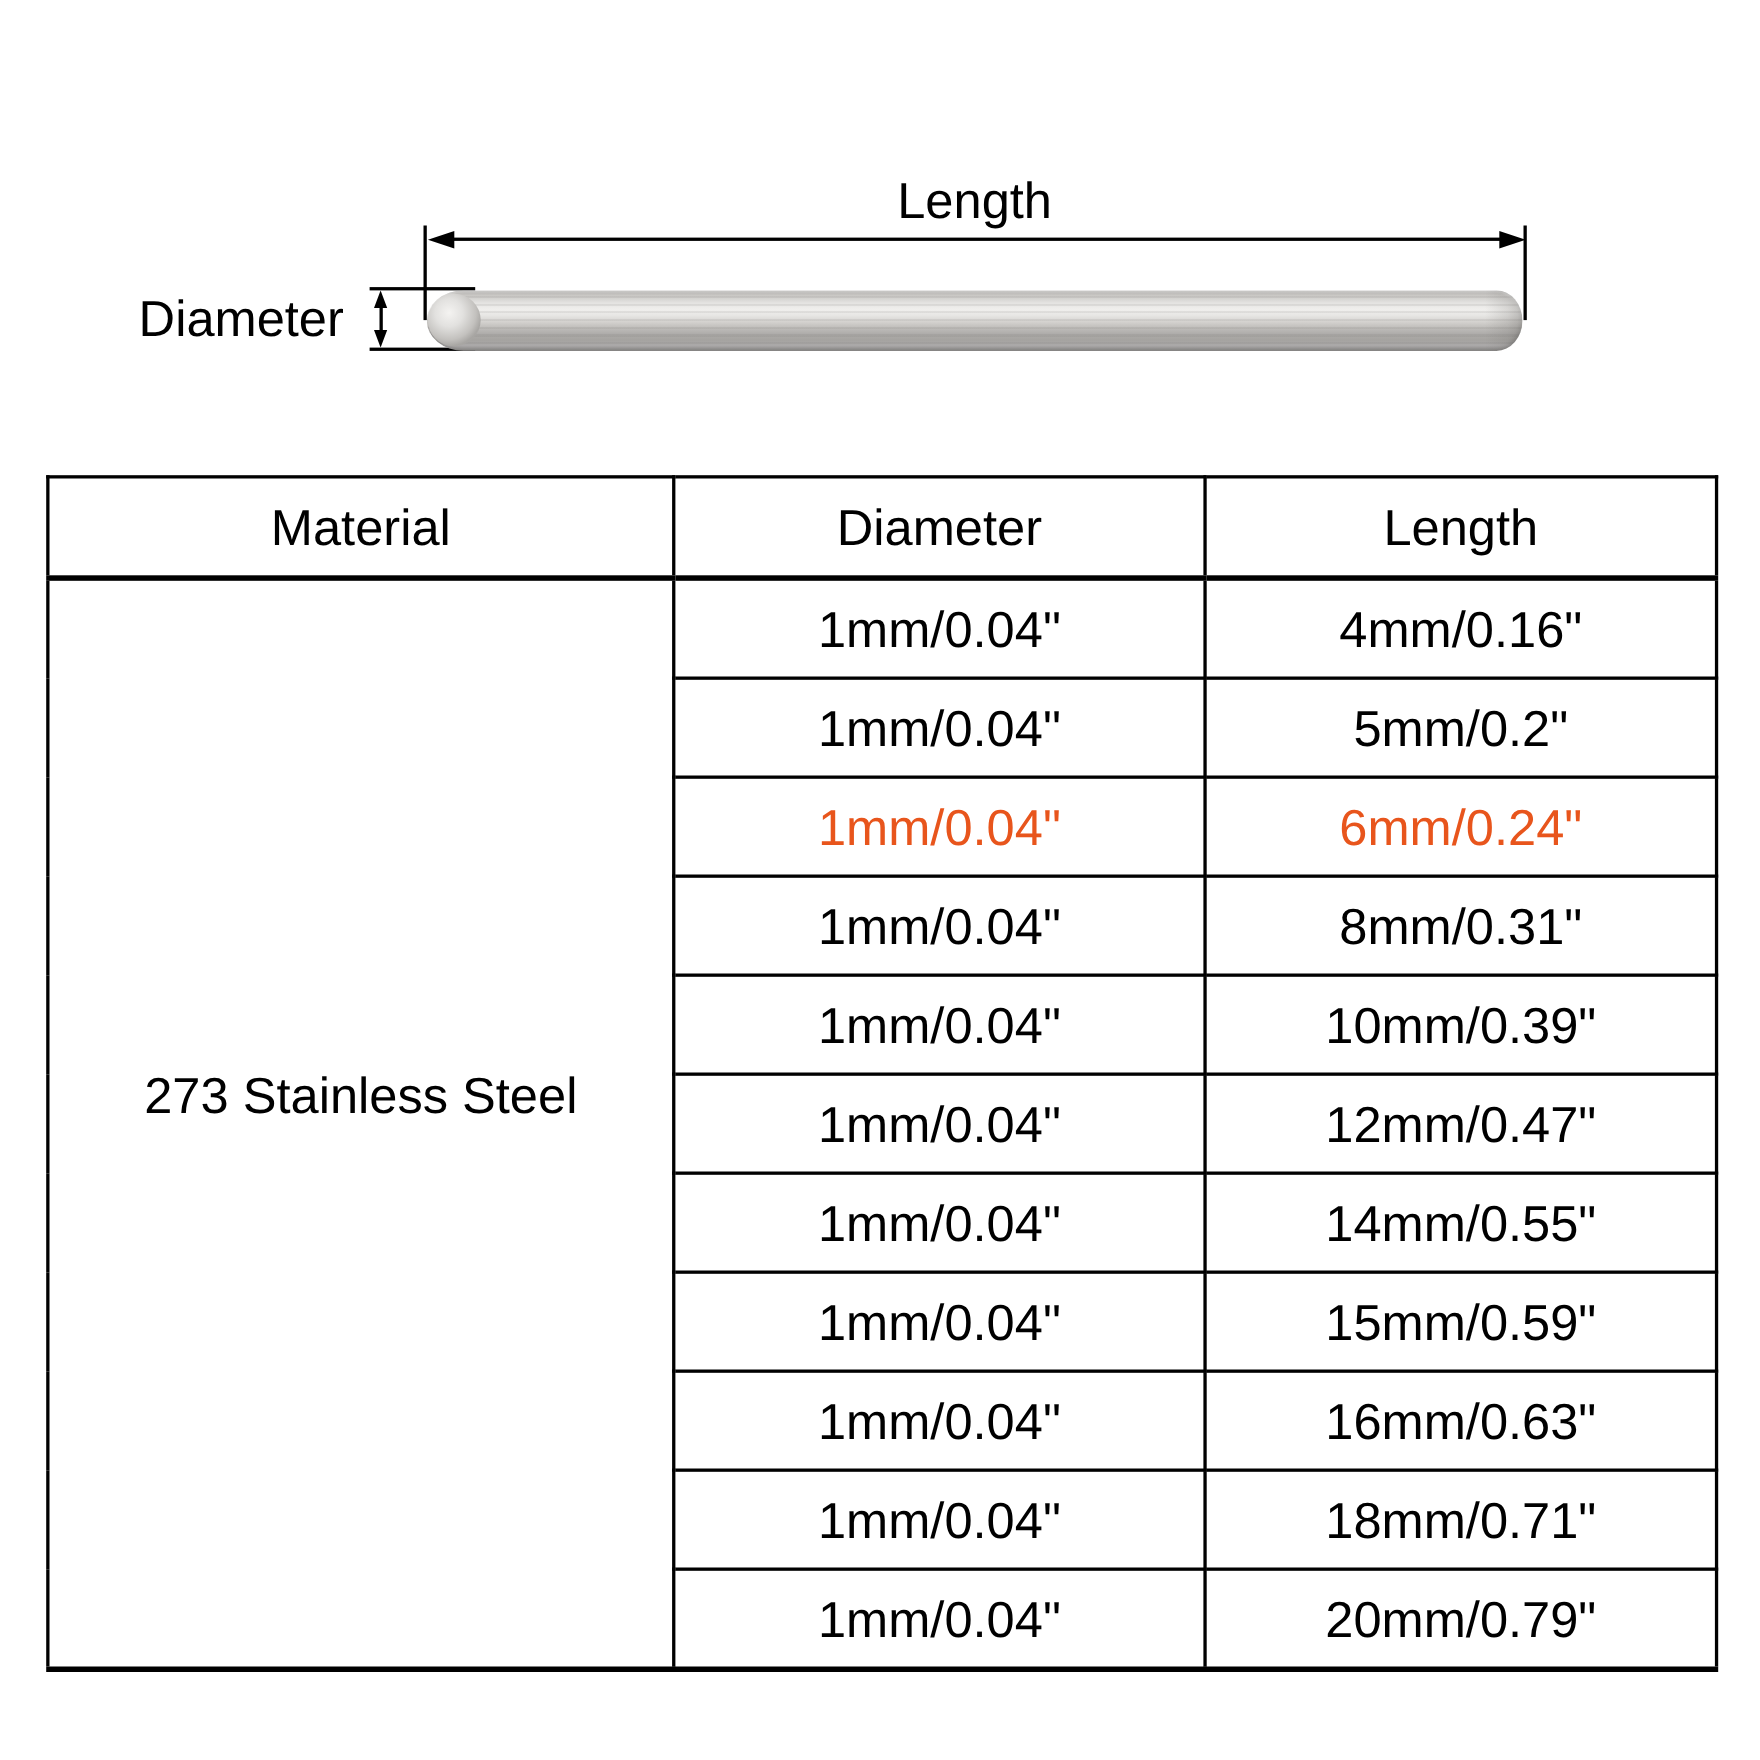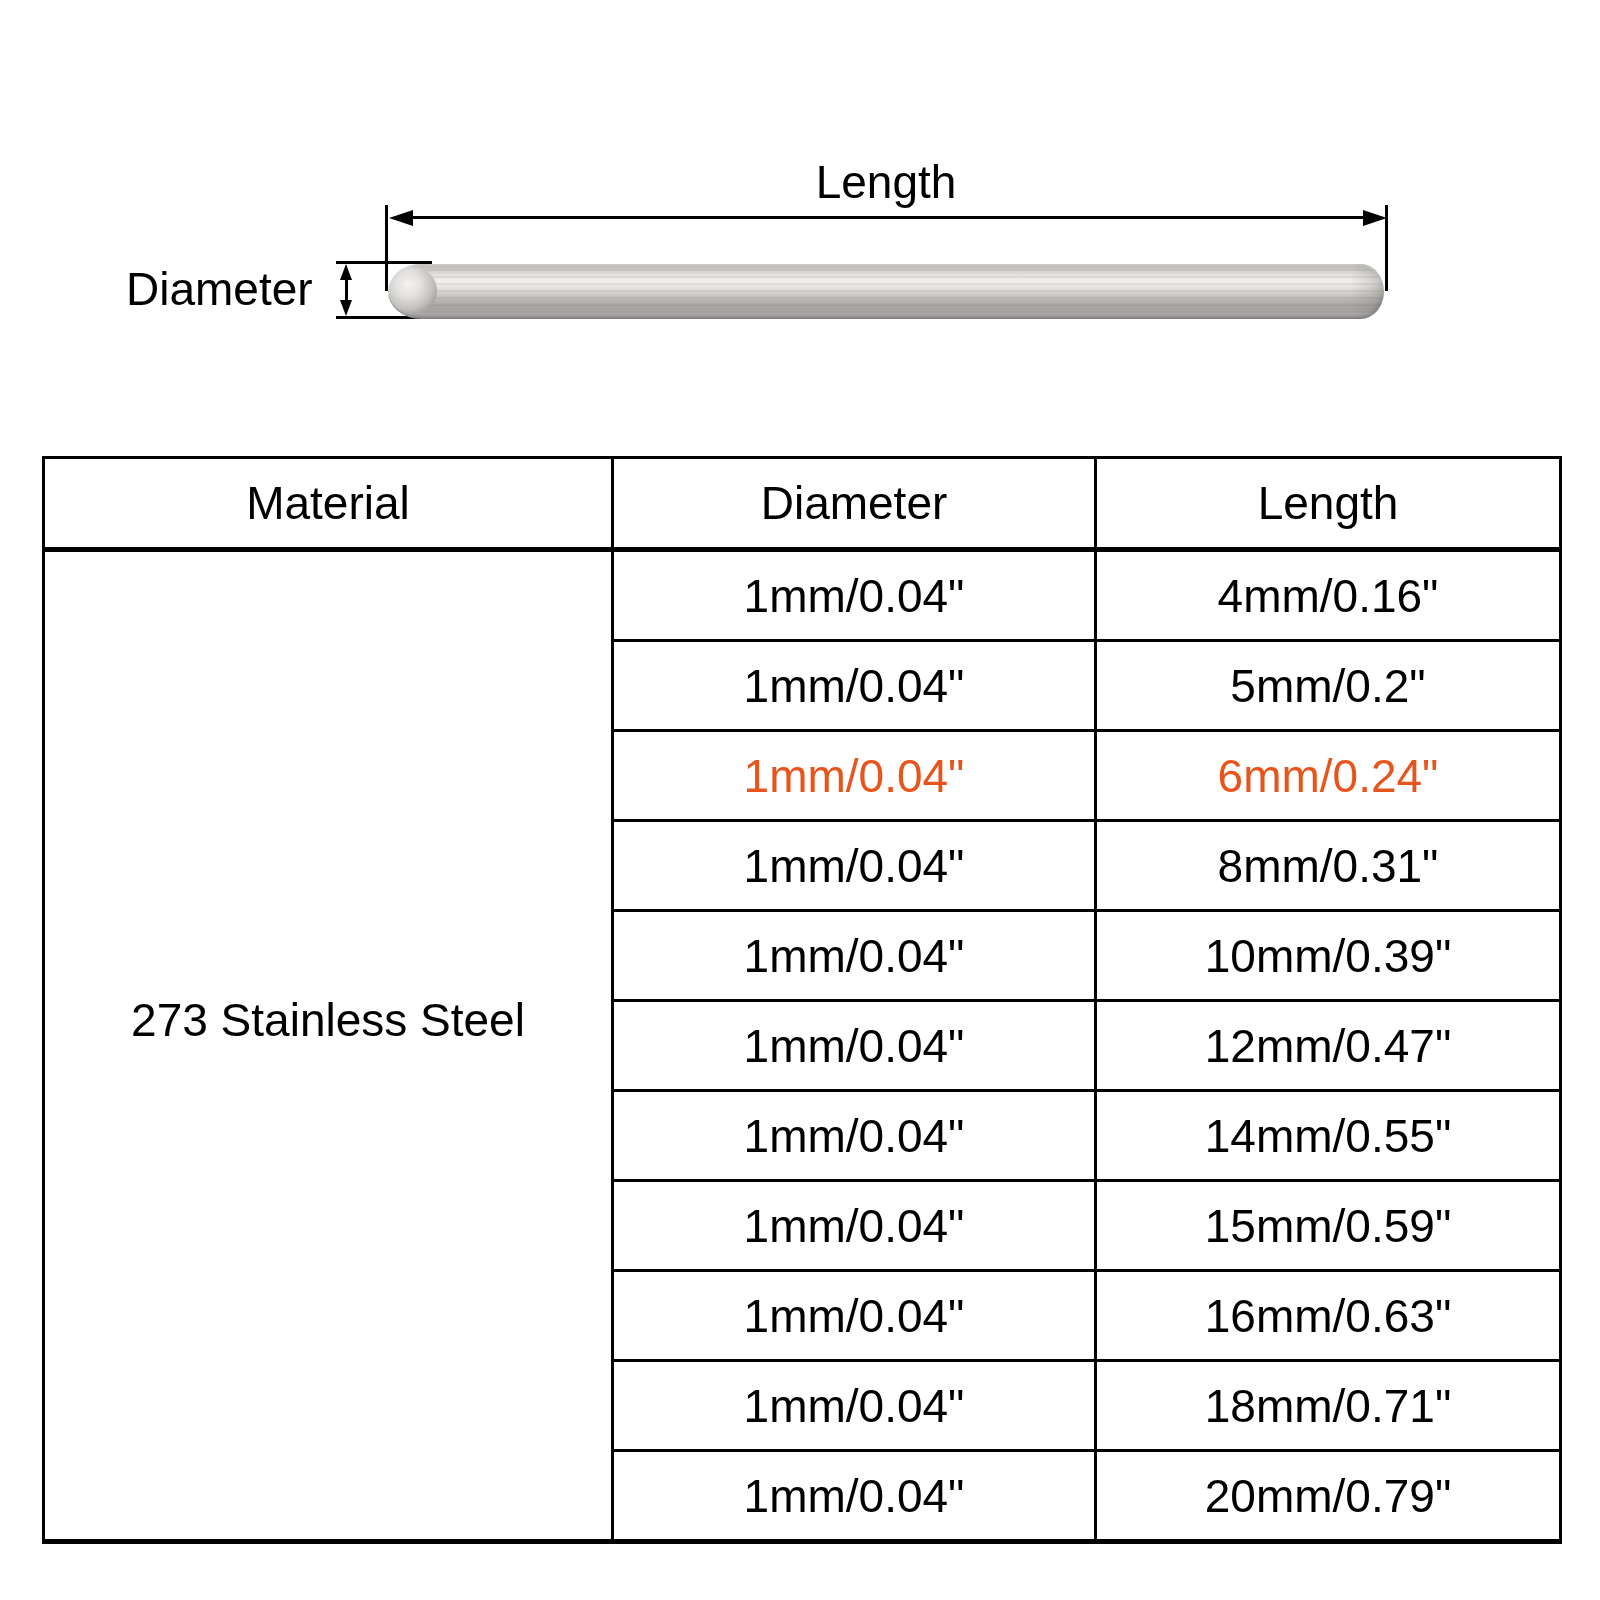--- a/index.html
+++ b/index.html
@@ -69,21 +69,21 @@
       #f4f3f1 0%, #e2e1df 30%, #c3c1be 58%, #a8a6a3 72%, rgba(160,158,155,0) 82%);
   }
   .rod-end {
     position:absolute; right:0; top:0; width:34px; height:100%;
     border-radius: 0 24px 24px 0 / 0 28px 28px 0;
     background: linear-gradient(90deg, rgba(0,0,0,0) 0%, rgba(110,108,105,0.18) 60%, rgba(85,83,80,0.32) 100%);
   }
 
   
   .spec-table {
-    position:absolute; left:42px; top:424px; width:1517px;
+    position:absolute; left:42px; top:400px; width:1517px;
     border-collapse:collapse; table-layout:fixed;
     font-size:46px; color:#000;
   }
   .spec-table th, .spec-table td {
     border:3px solid #000;
     text-align:center; vertical-align:middle;
     font-weight:400; padding:0;
   }
   .spec-table thead th { height:88px; border-bottom-width:5px; }
   .spec-table tbody td { height:87px; }

